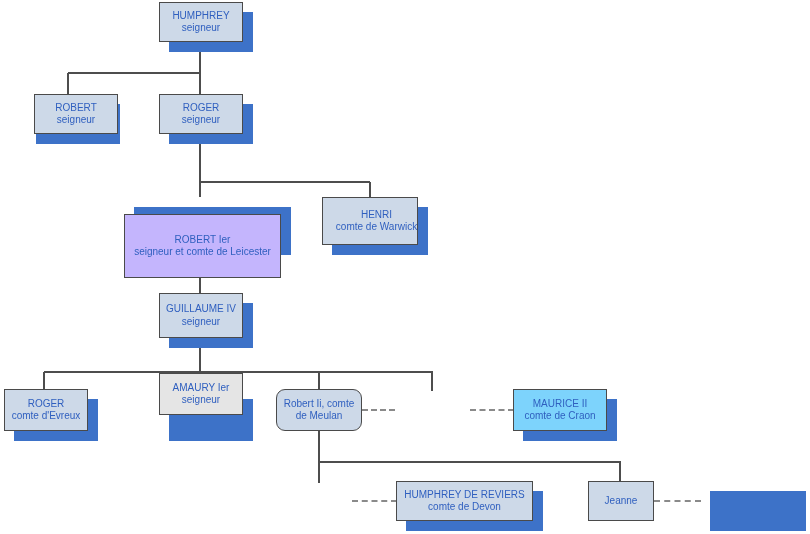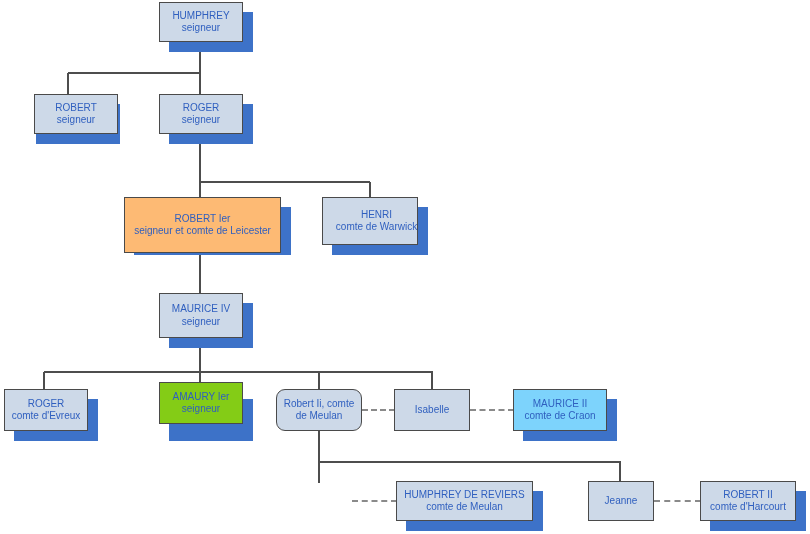--- a/index.html
+++ b/index.html
@@ -98,55 +98,48 @@
       <span class="l2">seigneur</span>
     </div>
     <div class="node" style="left: 26px; top: 94px; width: 84px; height: 40px; background: rgb(205, 217, 232); border-color: rgb(74, 74, 74); color: rgb(47, 95, 191); margin-left: 8px;">
       <span class="l1">ROBERT</span>
       <span class="l2">seigneur</span>
     </div>
     <div class="node" style="left: 159px; top: 94px; width: 84px; height: 40px; background: rgb(205, 217, 232); border-color: rgb(74, 74, 74); color: rgb(47, 95, 191);">
       <span class="l1">ROGER</span>
       <span class="l2">seigneur</span>
     </div>
-    <div class="node" style="left: 124px; top: 197px; width: 157px; height: 56px; background: #fdba74; border-color: rgb(74, 74, 74); color: rgb(47, 95, 191);">
+    <div class="node" style="left: 124px; top: 214px; width: 157px; height: 64px; background: #c4b5fd; border-color: rgb(74, 74, 74); color: rgb(47, 95, 191);">
       <span class="l1">ROBERT Ier</span>
       <span class="l2">seigneur et comte de Leicester</span>
     </div>
     <div class="node" style="left: 322px; top: 197px; width: 96px; height: 48px; background: rgb(205, 217, 232); border-color: rgb(74, 74, 74); color: rgb(47, 95, 191); padding-left: 16px;">
       <span class="l1">HENRI</span>
       <span class="l2">comte de Warwick</span>
     </div>
     <div class="node" style="left: 159px; top: 293px; width: 84px; height: 45px; background: rgb(205, 217, 232); border-color: rgb(74, 74, 74); color: rgb(47, 95, 191);">
-      <span class="l1">MAURICE IV</span>
+      <span class="l1">GUILLAUME IV</span>
       <span class="l2">seigneur</span>
     </div>
     <div class="node" style="left: 4px; top: 389px; width: 84px; height: 42px; background: rgb(205, 217, 232); border-color: rgb(74, 74, 74); color: rgb(47, 95, 191);">
       <span class="l1">ROGER</span>
       <span class="l2">comte d'Evreux</span>
     </div>
-    <div class="node" style="left: 159px; top: 382px; width: 84px; height: 42px; background: #84cc16; border-color: rgb(74, 74, 74); color: rgb(47, 95, 191);">
+    <div class="node" style="left: 159px; top: 373px; width: 84px; height: 42px; background: #e5e5e5; border-color: rgb(74, 74, 74); color: rgb(47, 95, 191);">
       <span class="l1">AMAURY Ier</span>
       <span class="l2">seigneur</span>
     </div>
     <div class="node" style="left: 276px; top: 389px; width: 86px; height: 42px; background: rgb(205, 217, 232); border-color: rgb(74, 74, 74); color: rgb(47, 95, 191); border-radius: 9px;">
       <span class="l1">Robert Ii, comte</span>
       <span class="l2">de Meulan</span>
     </div>
-    <div class="node" style="left: 394px; top: 389px; width: 76px; height: 42px; background: rgb(205, 217, 232); border-color: rgb(74, 74, 74); color: rgb(47, 95, 191);">
-      <span class="l1">Isabelle</span>
-    </div>
     <div class="node" style="left: 513px; top: 389px; width: 94px; height: 42px; background: #7dd3fc; border-color: rgb(74, 74, 74); color: rgb(47, 95, 191);">
       <span class="l1">MAURICE II</span>
       <span class="l2">comte de Craon</span>
     </div>
     <div class="node" style="left: 396px; top: 481px; width: 137px; height: 40px; background: rgb(205, 217, 232); border-color: rgb(74, 74, 74); color: rgb(47, 95, 191);">
       <span class="l1">HUMPHREY DE REVIERS</span>
-      <span class="l2">comte de Meulan</span>
+      <span class="l2">comte de Devon</span>
     </div>
     <div class="node" style="left: 588px; top: 481px; width: 66px; height: 40px; background: rgb(205, 217, 232); border-color: rgb(74, 74, 74); color: rgb(47, 95, 191);">
       <span class="l1">Jeanne</span>
     </div>
-    <div class="node" style="left: 700px; top: 481px; width: 96px; height: 40px; background: rgb(205, 217, 232); border-color: rgb(74, 74, 74); color: rgb(47, 95, 191);">
-      <span class="l1">ROBERT II</span>
-      <span class="l2">comte d'Harcourt</span>
-    </div>
   </div>
 
 </body></html>

